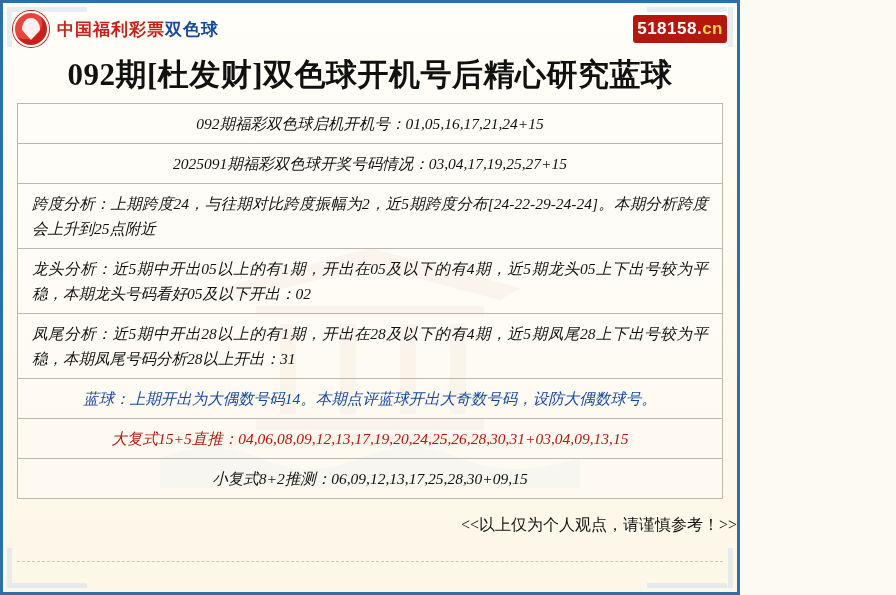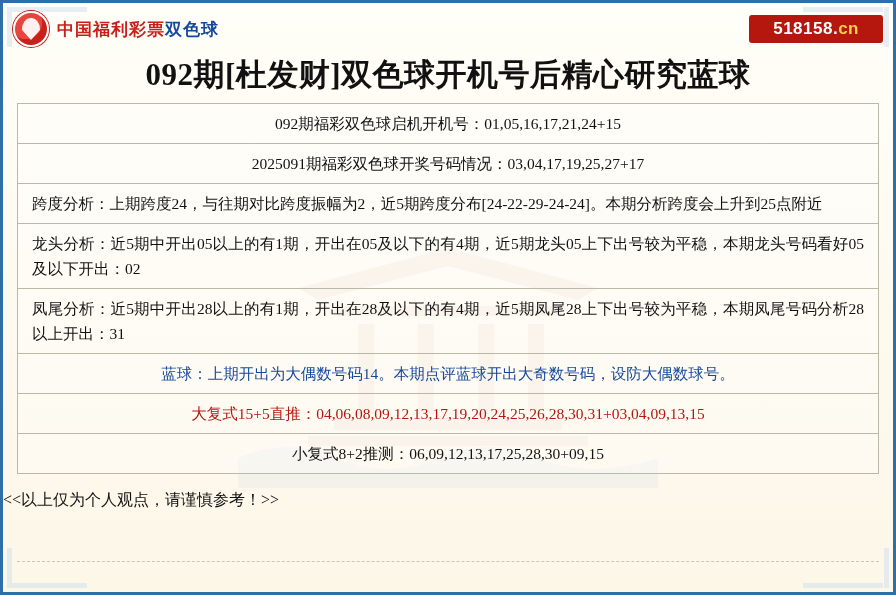--- a/index.html
+++ b/index.html
@@ -8,21 +8,21 @@
   }
   body {
     width: 896px;
     height: 595px;
     font-family: "Liberation Sans", sans-serif;
     background: #fdfaf2;
     overflow: hidden;
   }
   #page {
     position: relative;
-    width: 896px;
+    width: 740px;
     height: 595px;
     box-sizing: border-box;
     background:
       linear-gradient(180deg, #fffef8 0%, #fdf9ee 60%, #fdf7e8 100%);
     border: 3px solid #2f6fa8;
     overflow: hidden;
   }
   
   .corner {
     position: absolute;
@@ -93,21 +93,21 @@
     white-space: nowrap;
   }
   .brand-text .blue {
     color: #16499b;
   }
   .site-badge {
     background: #b5170f;
     color: #fff;
     font-size: 17px;
     font-weight: bold;
-    padding: 4px 24px;
+    padding: 4px 4px;
     border-radius: 3px;
     letter-spacing: .5px;
   }
   .site-badge .cn { color: #ffd14d; }
 
   h1.title {
     margin: 0;
     text-align: center;
     font-family: "Liberation Serif", serif;
     font-size: 31px;
@@ -115,41 +115,43 @@
     color: #111;
     line-height: 40px;
     letter-spacing: .5px;
   }
 
   .table-wrap {
     position: relative;
     margin: 8px 14px 16px 14px;
     border: 1px solid #b9b9a9;
     background: rgba(255,255,255,0.35);
+    font-style: italic;
   }
   .row {
     border-bottom: 1px solid #b9b9a9;
     padding: 7px 14px;
     font-size: 15.5px;
     color: #111;
     line-height: 25px;
     font-family: "Liberation Serif", serif;
   }
   .row:last-child { border-bottom: none; }
   .row.center { text-align: center; }
   .row.just { text-align: justify; }
   .row.red { color: #b5170f; }
   .row.blue { color: #16499b; }
 
   .footer-note {
     margin-top: 16px;
-    text-align: left;
+    text-align: right;
     font-family: "Liberation Serif", serif;
     font-size: 16px;
     color: #111;
+    margin-left: 35px;
   }
   .bottom-rule {
     position: absolute;
     left: 14px;
     right: 14px;
     bottom: 30px;
     border-top: 1px dashed #c9c6b4;
   }
 </style>
 </head>
@@ -199,21 +201,21 @@
     </div>
     <div class="site-badge">
       <span>518158.</span><span class="cn">cn</span>
     </div>
   </div>
 
   <h1 class="title">092期[杜发财]双色球开机号后精心研究蓝球</h1>
 
   <div class="table-wrap">
     <div class="row center">092期福彩双色球启机开机号：01,05,16,17,21,24+15</div>
-    <div class="row center">2025091期福彩双色球开奖号码情况：03,04,17,19,25,27+17</div>
+    <div class="row center">2025091期福彩双色球开奖号码情况：03,04,17,19,25,27+15</div>
     <div class="row just">跨度分析：上期跨度24，与往期对比跨度振幅为2，近5期跨度分布[24-22-29-24-24]。本期分析跨度会上升到25点附近</div>
     <div class="row just">龙头分析：近5期中开出05以上的有1期，开出在05及以下的有4期，近5期龙头05上下出号较为平稳，本期龙头号码看好05及以下开出：02</div>
     <div class="row just">凤尾分析：近5期中开出28以上的有1期，开出在28及以下的有4期，近5期凤尾28上下出号较为平稳，本期凤尾号码分析28以上开出：31</div>
     <div class="row center blue">蓝球：上期开出为大偶数号码14。本期点评蓝球开出大奇数号码，设防大偶数球号。</div>
     <div class="row center red">大复式15+5直推：04,06,08,09,12,13,17,19,20,24,25,26,28,30,31+03,04,09,13,15</div>
     <div class="row center">小复式8+2推测：06,09,12,13,17,25,28,30+09,15</div>
   </div>
 
   <div class="footer-note">&lt;&lt;以上仅为个人观点，请谨慎参考！&gt;&gt;</div>
   <div class="bottom-rule"></div>

